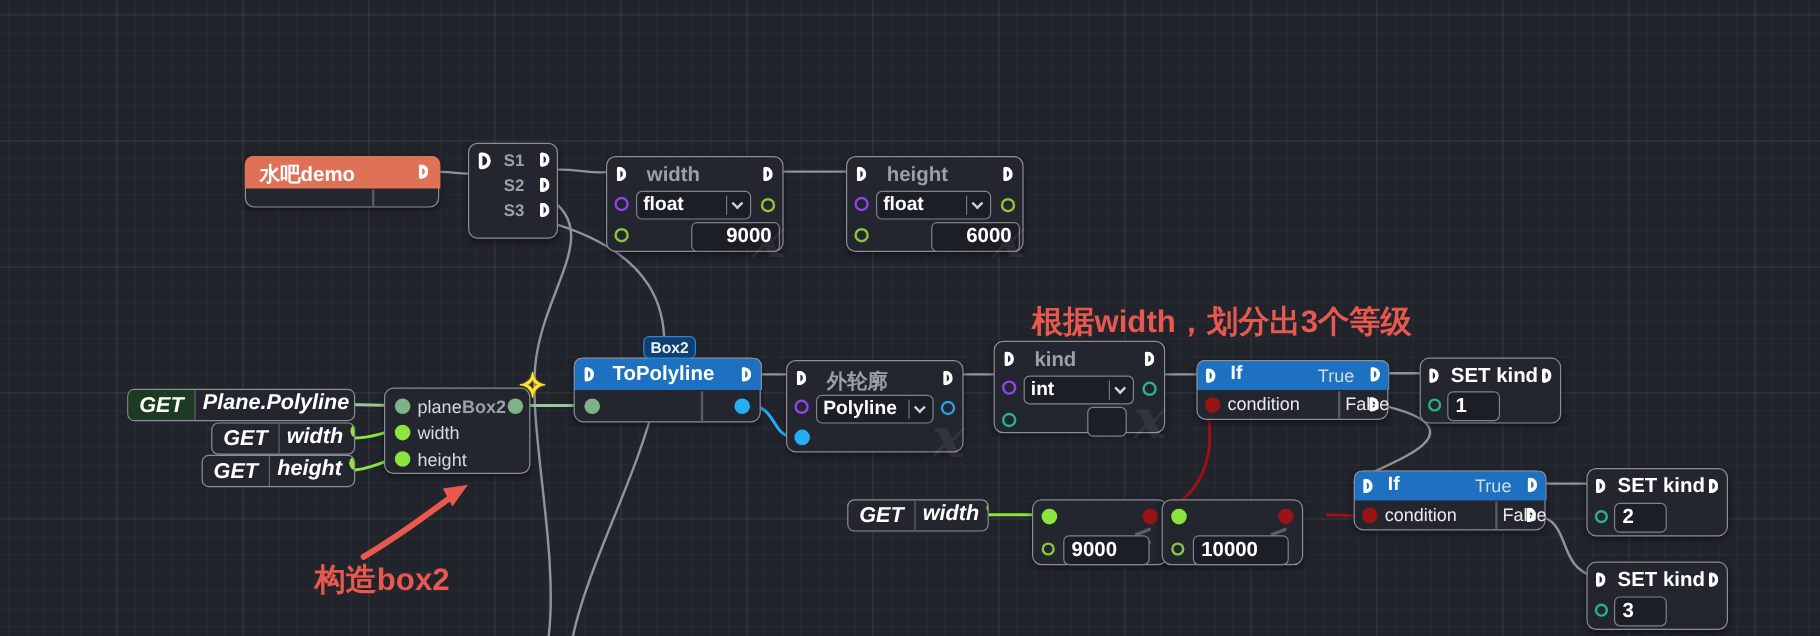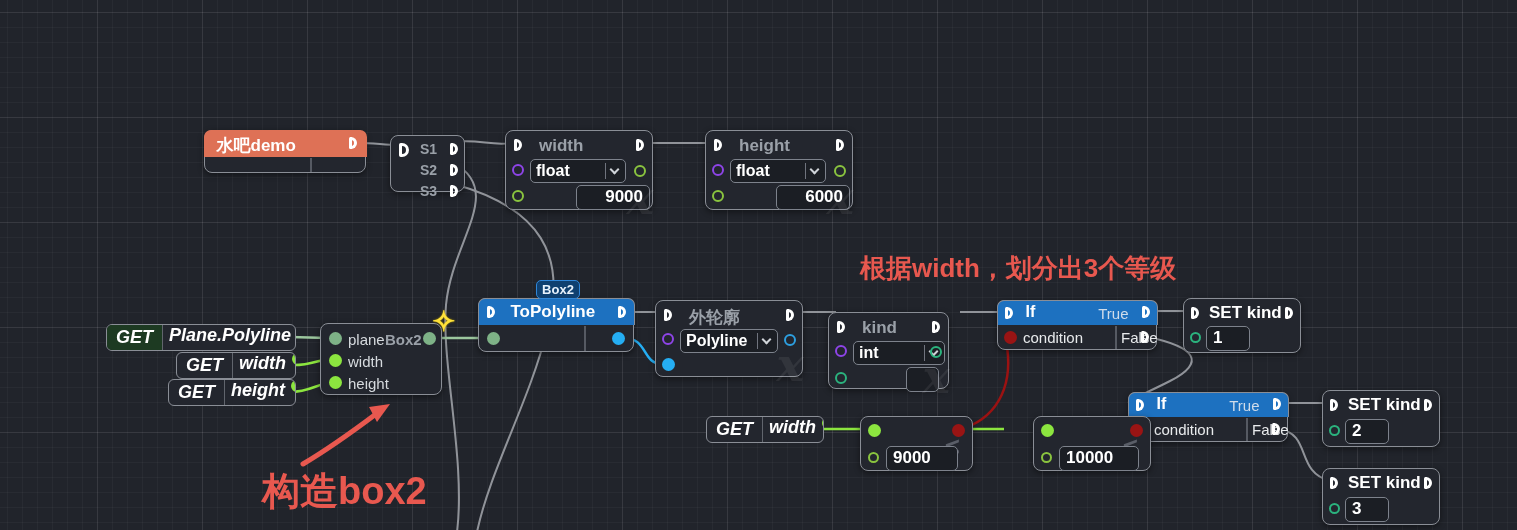--- a/index.html
+++ b/index.html
@@ -82,32 +82,32 @@
       <path d="M965,428 C1000,415 1014,382 1006,341"></path>
       <path d="M1105,429 C1118,429 1126,430 1136,430"></path>
     </g>
     <g>
       <path fill="none" stroke="#e8584f" stroke-width="5" stroke-linecap="round" d="M303,464 C330,448 352,432 376,414"></path>
       <polygon fill="#e8584f" points="390,404 377,422 369,407"></polygon>
     </g>
   </svg>
 
   <div class="note" style="left:860px;top:232px;font-size:26px;margin-top:19px;">根据width，划分出3个等级</div>
-  <div class="note" style="left:262px;top:466px;font-size:38px;">构造box2</div>
+  <div class="note" style="left:262px;top:466px;font-size:26px;">构造box2</div>
   <div class="sparkle" style="left:432px;top:308px;">✧</div>
 
   <div class="node" style="left:204px;top:130px;width:162px;height:43px;">
     <div style="position:absolute;left:-1.5px;top:-1.5px;right:-1.5px;height:27px;background:#de7156;border-radius:7px 7px 0 0;">
       <span class="title-white" style="left:13px;top:4px;">水吧demo</span>
       <span class="dicon" style="right:10px;top:7px;"></span>
     </div>
     <div class="divider-v" style="left:105px;top:27px;bottom:0;"></div>
   </div>
 
-  <div class="node" style="left:390px;top:135px;width:75px;height:57px;">
+  <div class="node" style="left:390px;top:119px;width:75px;height:80px;">
     <span class="dicon lg" style="left:8px;top:7px;"></span>
     <span class="title-gray" style="right:27px;top:5px;font-size:14px;">S1</span>
     <span class="dicon" style="right:6px;top:7px;"></span>
     <span class="title-gray" style="right:27px;top:26px;font-size:14px;">S2</span>
     <span class="dicon" style="right:6px;top:28px;"></span>
     <span class="title-gray" style="right:27px;top:47px;font-size:14px;">S3</span>
     <span class="dicon" style="right:6px;top:49px;"></span>
   </div>
 
   <div class="node" style="left:505px;top:130px;width:148px;height:80px;">
@@ -189,21 +189,21 @@
     <div class="dd" style="left:24px;top:28px;width:98px;text-align:center;">
       <span>Polyline</span>
       <span class="ddsep"></span>
         <span class="chev"></span>
     </div>
     <span class="port ring-blue" style="right:6px;top:33px;"></span>
     <span class="port big fill-blue" style="left:6px;top:57px;"></span>
     <span class="wm" style="right:-2px;bottom:-12px;">x</span>
   </div>
 
-  <div class="node" style="left:828px;top:312px;width:121px;height:77px;">
+  <div class="node" style="left:828px;top:284px;width:143px;height:77px;">
     <span class="dicon" style="left:8px;top:8px;"></span>
     <span class="title-gray" style="left:33px;top:5px;">kind</span>
     <span class="dicon" style="right:8px;top:8px;"></span>
     <span class="port ring-purple" style="left:6px;top:32px;"></span>
     <div class="dd" style="left:24px;top:28px;width:92px;">
       <span>int</span>
       <span class="ddsep"></span>
         <span class="chev"></span>
     </div>
     <span class="port ring-teal" style="right:6px;top:33px;"></span>
@@ -271,21 +271,21 @@
   </div>
 
   <div class="node" style="left:860px;top:416px;width:113px;height:55px;">
     <span class="port big fill-green" style="left:7px;top:7px;"></span>
     <span class="port big fill-red" style="right:7px;top:7px;"></span>
     <span style="position:absolute;right:12px;top:14px;color:#5a5e68;font-weight:700;font-size:26px;">&lt;</span>
     <span class="port ring-green" style="left:7px;top:35px;width:11px;height:11px;"></span>
     <div class="field" style="left:25px;top:29px;width:72px;">9000</div>
   </div>
 
-  <div class="node" style="left:1033px;top:416px;width:118px;height:55px;">
+  <div class="node" style="left:968px;top:416px;width:118px;height:55px;">
     <span class="port big fill-green" style="left:7px;top:7px;"></span>
     <span class="port big fill-red" style="right:7px;top:7px;"></span>
     <span style="position:absolute;right:12px;top:14px;color:#5a5e68;font-weight:700;font-size:26px;">&lt;</span>
     <span class="port ring-green" style="left:7px;top:35px;width:11px;height:11px;"></span>
     <div class="field" style="left:25px;top:29px;width:80px;">10000</div>
   </div>
 
 </div>
 
 </body></html>

